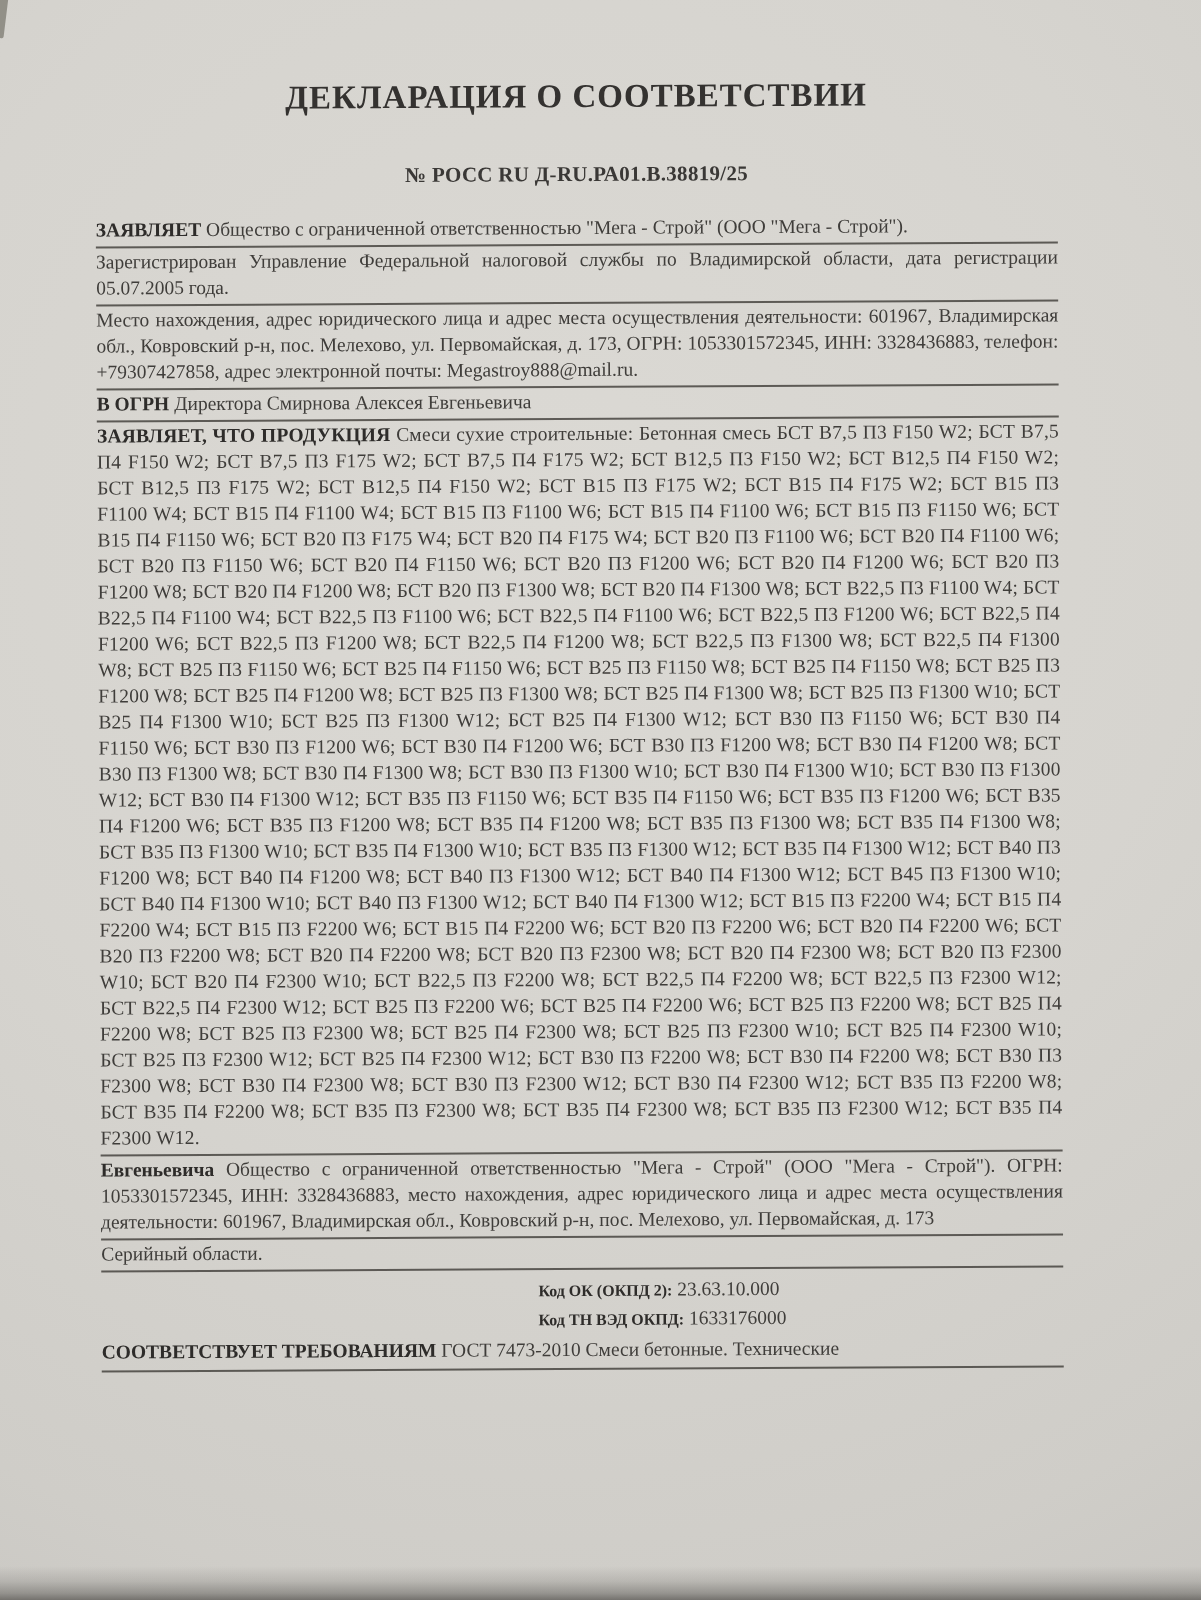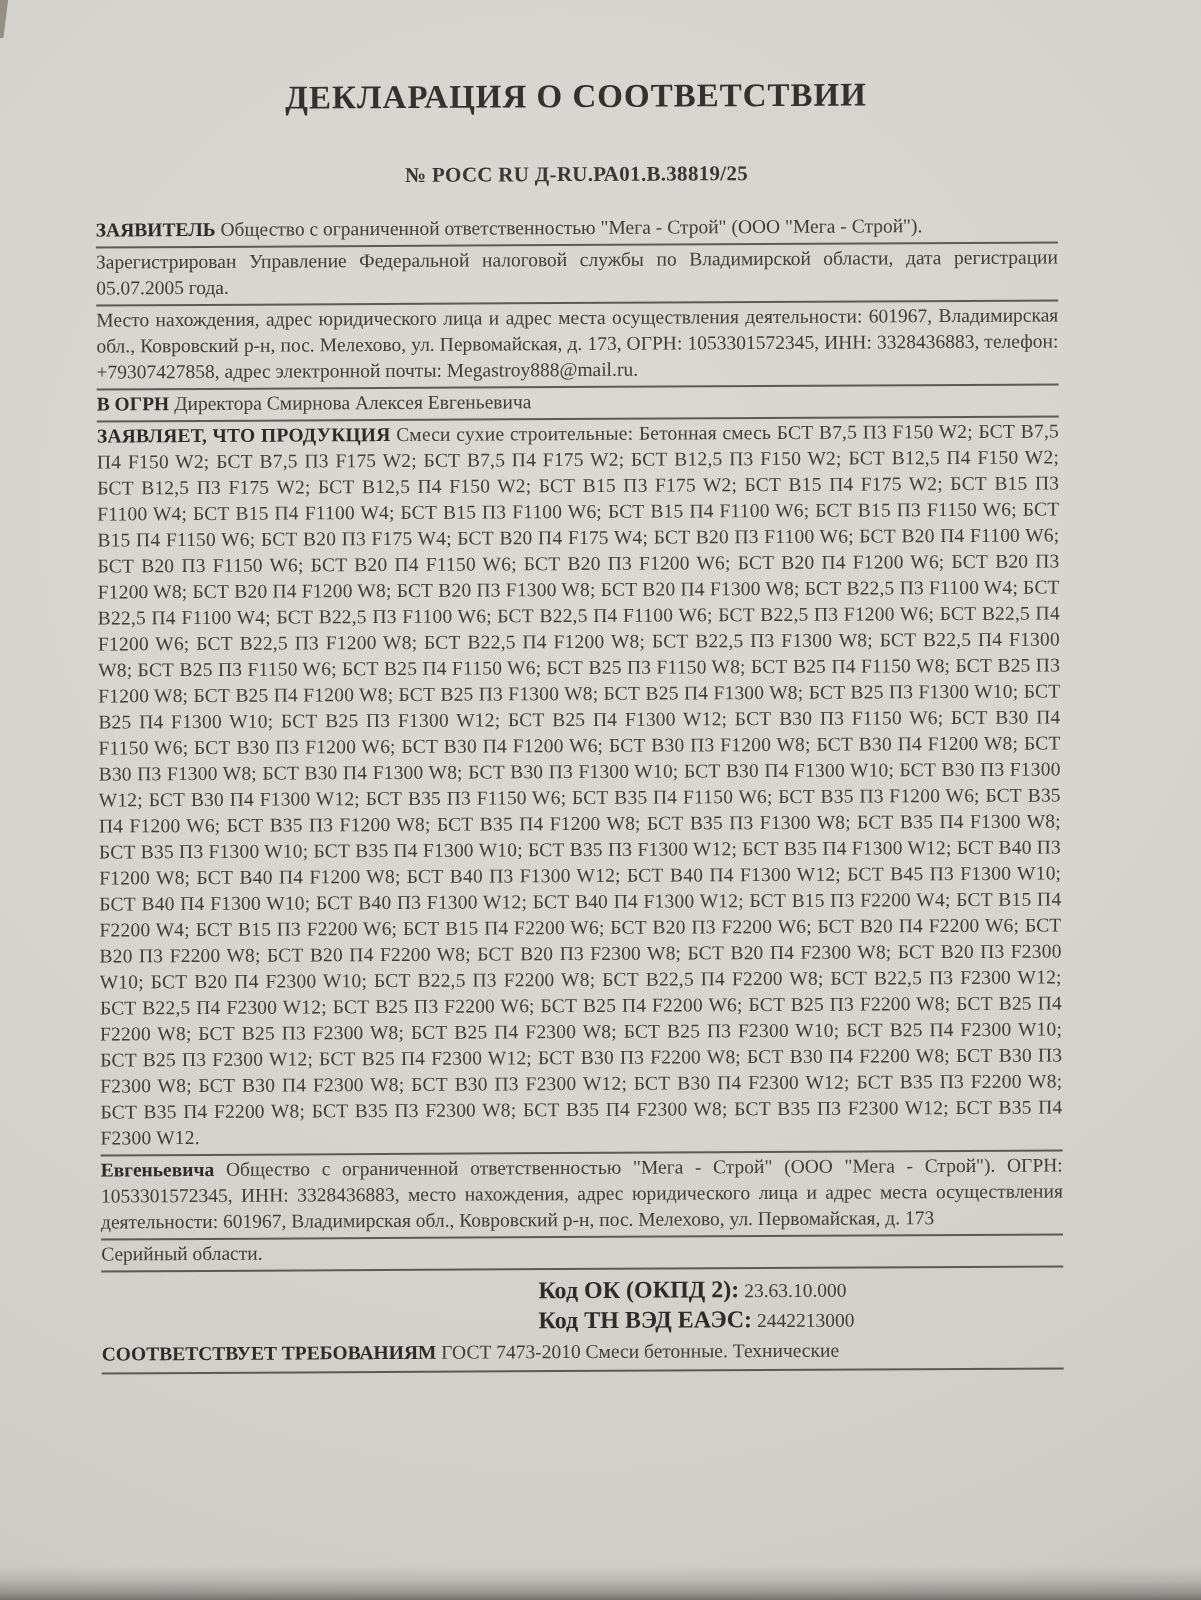--- a/index.html
+++ b/index.html
@@ -41,39 +41,39 @@
     border-bottom:2px solid rgba(70,68,64,.85);
     padding:1px 0 3px 0;
   }
   .sec .lbl{font-weight:bold;color:#2e2c2a;}
   .declares-sec{letter-spacing:.2px;}
   .codes-block{
     border-bottom:none;text-align:left;
     padding:6px 0 2px 437px;line-height:28px;
   }
   .codes-block .code-line{white-space:nowrap;}
-  .codes-block .lbl{font-size:24px;}
+  .codes-block .lbl{font-size:16px;}
   .compliance-sec{padding-bottom:5px;}
 </style>
 </head>
 <body>
 
 <div class="paper">
   <div class="paper-edge-top-left"></div>
 
   <div class="content">
 
     <h1 class="doc-title">ДЕКЛАРАЦИЯ О СООТВЕТСТВИИ</h1>
 
     <div class="doc-number">№ РОСС RU Д-RU.РА01.В.38819/25</div>
 
     <div class="body-sections">
 
       <p class="sec">
-        <span class="lbl">ЗАЯВИТЕЛЬ</span>
+        <span class="lbl">ЗАЯВЛЯЕТ</span>
         <span>Общество с ограниченной ответственностью "Мега - Строй" (ООО "Мега - Строй").</span>
       </p>
 
       <p class="sec">
         <span>Зарегистрирован Управление Федеральной налоговой службы по Владимирской области, дата регистрации 05.07.2005 года.</span>
       </p>
 
       <p class="sec">
         <span>Место нахождения, адрес юридического лица и адрес места осуществления деятельности: 601967, Владимирская обл., Ковровский р-н, пос. Мелехово, ул. Первомайская, д. 173, ОГРН: 1053301572345, ИНН: 3328436883, телефон: +79307427858, адрес электронной почты: Megastroy888@mail.ru.</span>
       </p>
@@ -96,22 +96,22 @@
       <p class="sec">
         <span>Серийный области.</span>
       </p>
 
       <div class="sec codes-block">
         <div class="code-line">
           <span class="lbl">Код ОК (ОКПД 2):</span>
           <span>23.63.10.000</span>
         </div>
         <div class="code-line">
-          <span class="lbl">Код ТН ВЭД ЕАЭС:</span>
-          <span>2442213000</span>
+          <span class="lbl">Код ТН ВЭД ОКПД:</span>
+          <span>1633176000</span>
         </div>
       </div>
 
       <p class="sec compliance-sec">
         <span class="lbl">СООТВЕТСТВУЕТ ТРЕБОВАНИЯМ</span>
         <span>ГОСТ 7473-2010 Смеси бетонные. Технические</span>
       </p>
 
     </div>
   </div>

